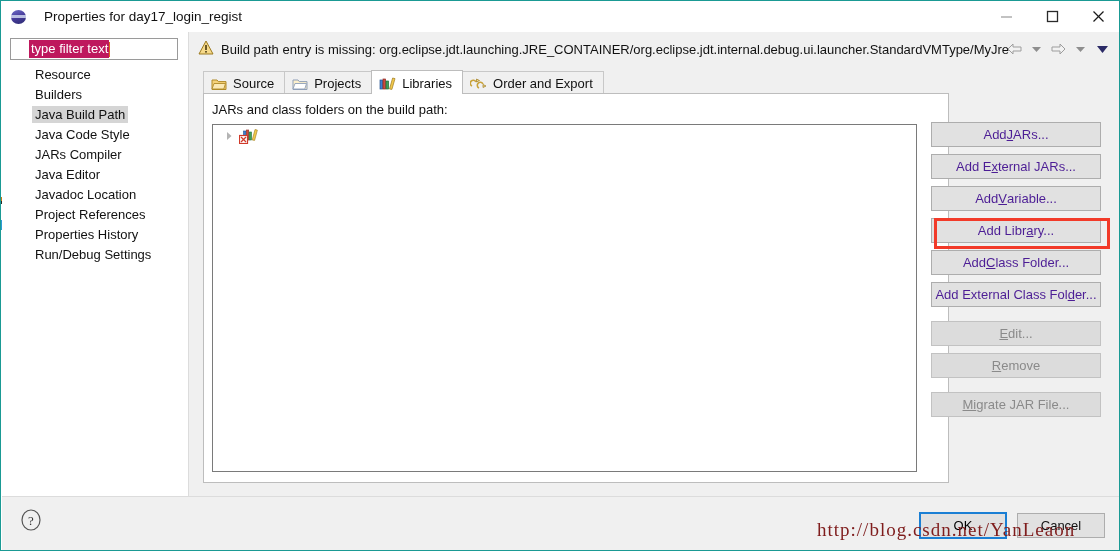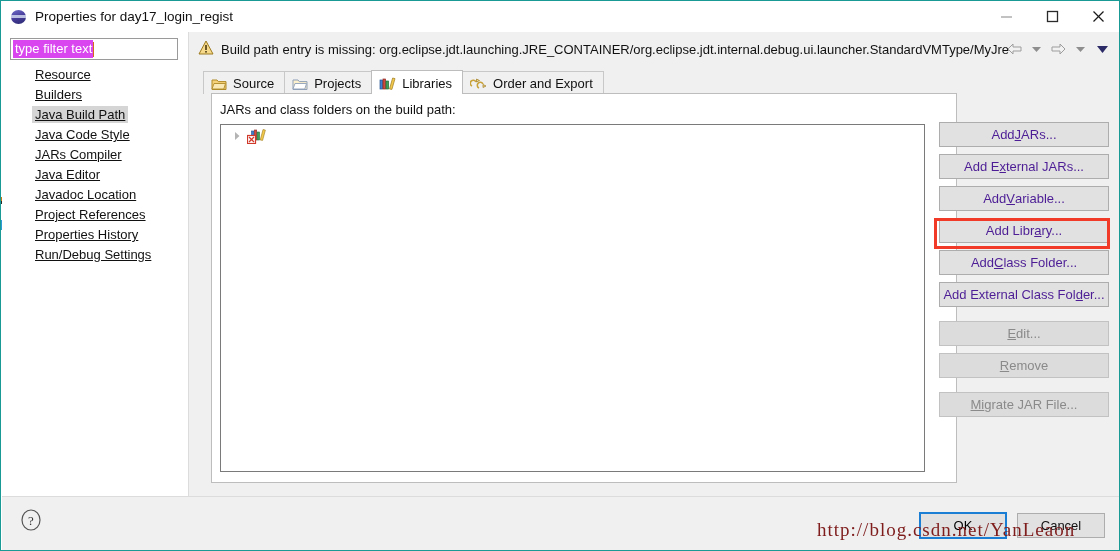--- a/index.html
+++ b/index.html
@@ -39,20 +39,21 @@
     background: linear-gradient(160deg,#6f6fc8 0%,#4a3f9e 45%,#2b2a72 100%);
   }
   .title-icon .band {
     position: absolute; left: 0; top: 6px;
     width: 15px; height: 3px;
     background: #cfd6ee; opacity: .85;
   }
   .title-text {
     font-size: 13.5px; color: #111;
     white-space: nowrap;
+    margin-left: 9px;
   }
   .winbtns {
     position: absolute; right: 0; top: 0;
     height: 31px; display: flex;
   }
   .winbtn {
     width: 46px; height: 31px;
     display: flex; align-items: center; justify-content: center;
     background: transparent;
   }
@@ -66,40 +67,40 @@
     border-right: 1px solid #dcdcdc;
   }
   .filter-wrap {
     position: absolute; left: 8px; top: 6px;
     width: 168px; height: 22px;
     border: 1px solid #9a9a9a;
     background: #ffffff;
     display: flex; align-items: center;
   }
   .filter-text {
-    background: #d946ef; color: #ffffff;
+    background: #be185d; color: #ffffff;
     font-size: 13px; line-height: 16px;
     padding: 1px 1px 1px 2px;
-    margin-left: 2px;
+    margin-left: 18px;
     white-space: nowrap;
   }
   .caret {
     width: 1px; height: 15px; background: #d86a1c;
   }
   .tree {
     position: absolute; left: 0; top: 33px;
     width: 187px;
   }
   .tree-item {
     height: 20px; line-height: 20px;
     padding-left: 30px;
     font-size: 13px; color: #111;
     white-space: nowrap;
   }
-  .tree-item > span { padding: 1px 3px; text-decoration: underline; }
+  .tree-item > span { padding: 1px 3px; }
   .tree-item.selected > span { background: #d5d5d5; }
 
   
   .right-pane {
     position: absolute; left: 188px; top: 31px;
     width: 931px; height: 464px;
     background: #f0f0f0;
   }
 
   .msgbar {
@@ -141,21 +142,21 @@
   }
   .tab.active {
     background: #ffffff;
     border-color: #bdbdbd;
     position: relative; z-index: 3;
     height: 24px;
   }
   .tab .ticon { margin-right: 6px; display: flex; flex: 0 0 auto; }
 
   .tabbody {
-    position: absolute; left: 22px; top: 61px;
+    position: absolute; left: 14px; top: 61px;
     width: 746px; height: 390px;
     background: #ffffff;
     border: 1px solid #bdbdbd;
   }
   .tabbody-label {
     position: absolute; left: 8px; top: 8px;
     font-size: 13px; color: #111; white-space: nowrap;
   }
   .list-box {
     position: absolute; left: 8px; top: 30px;

